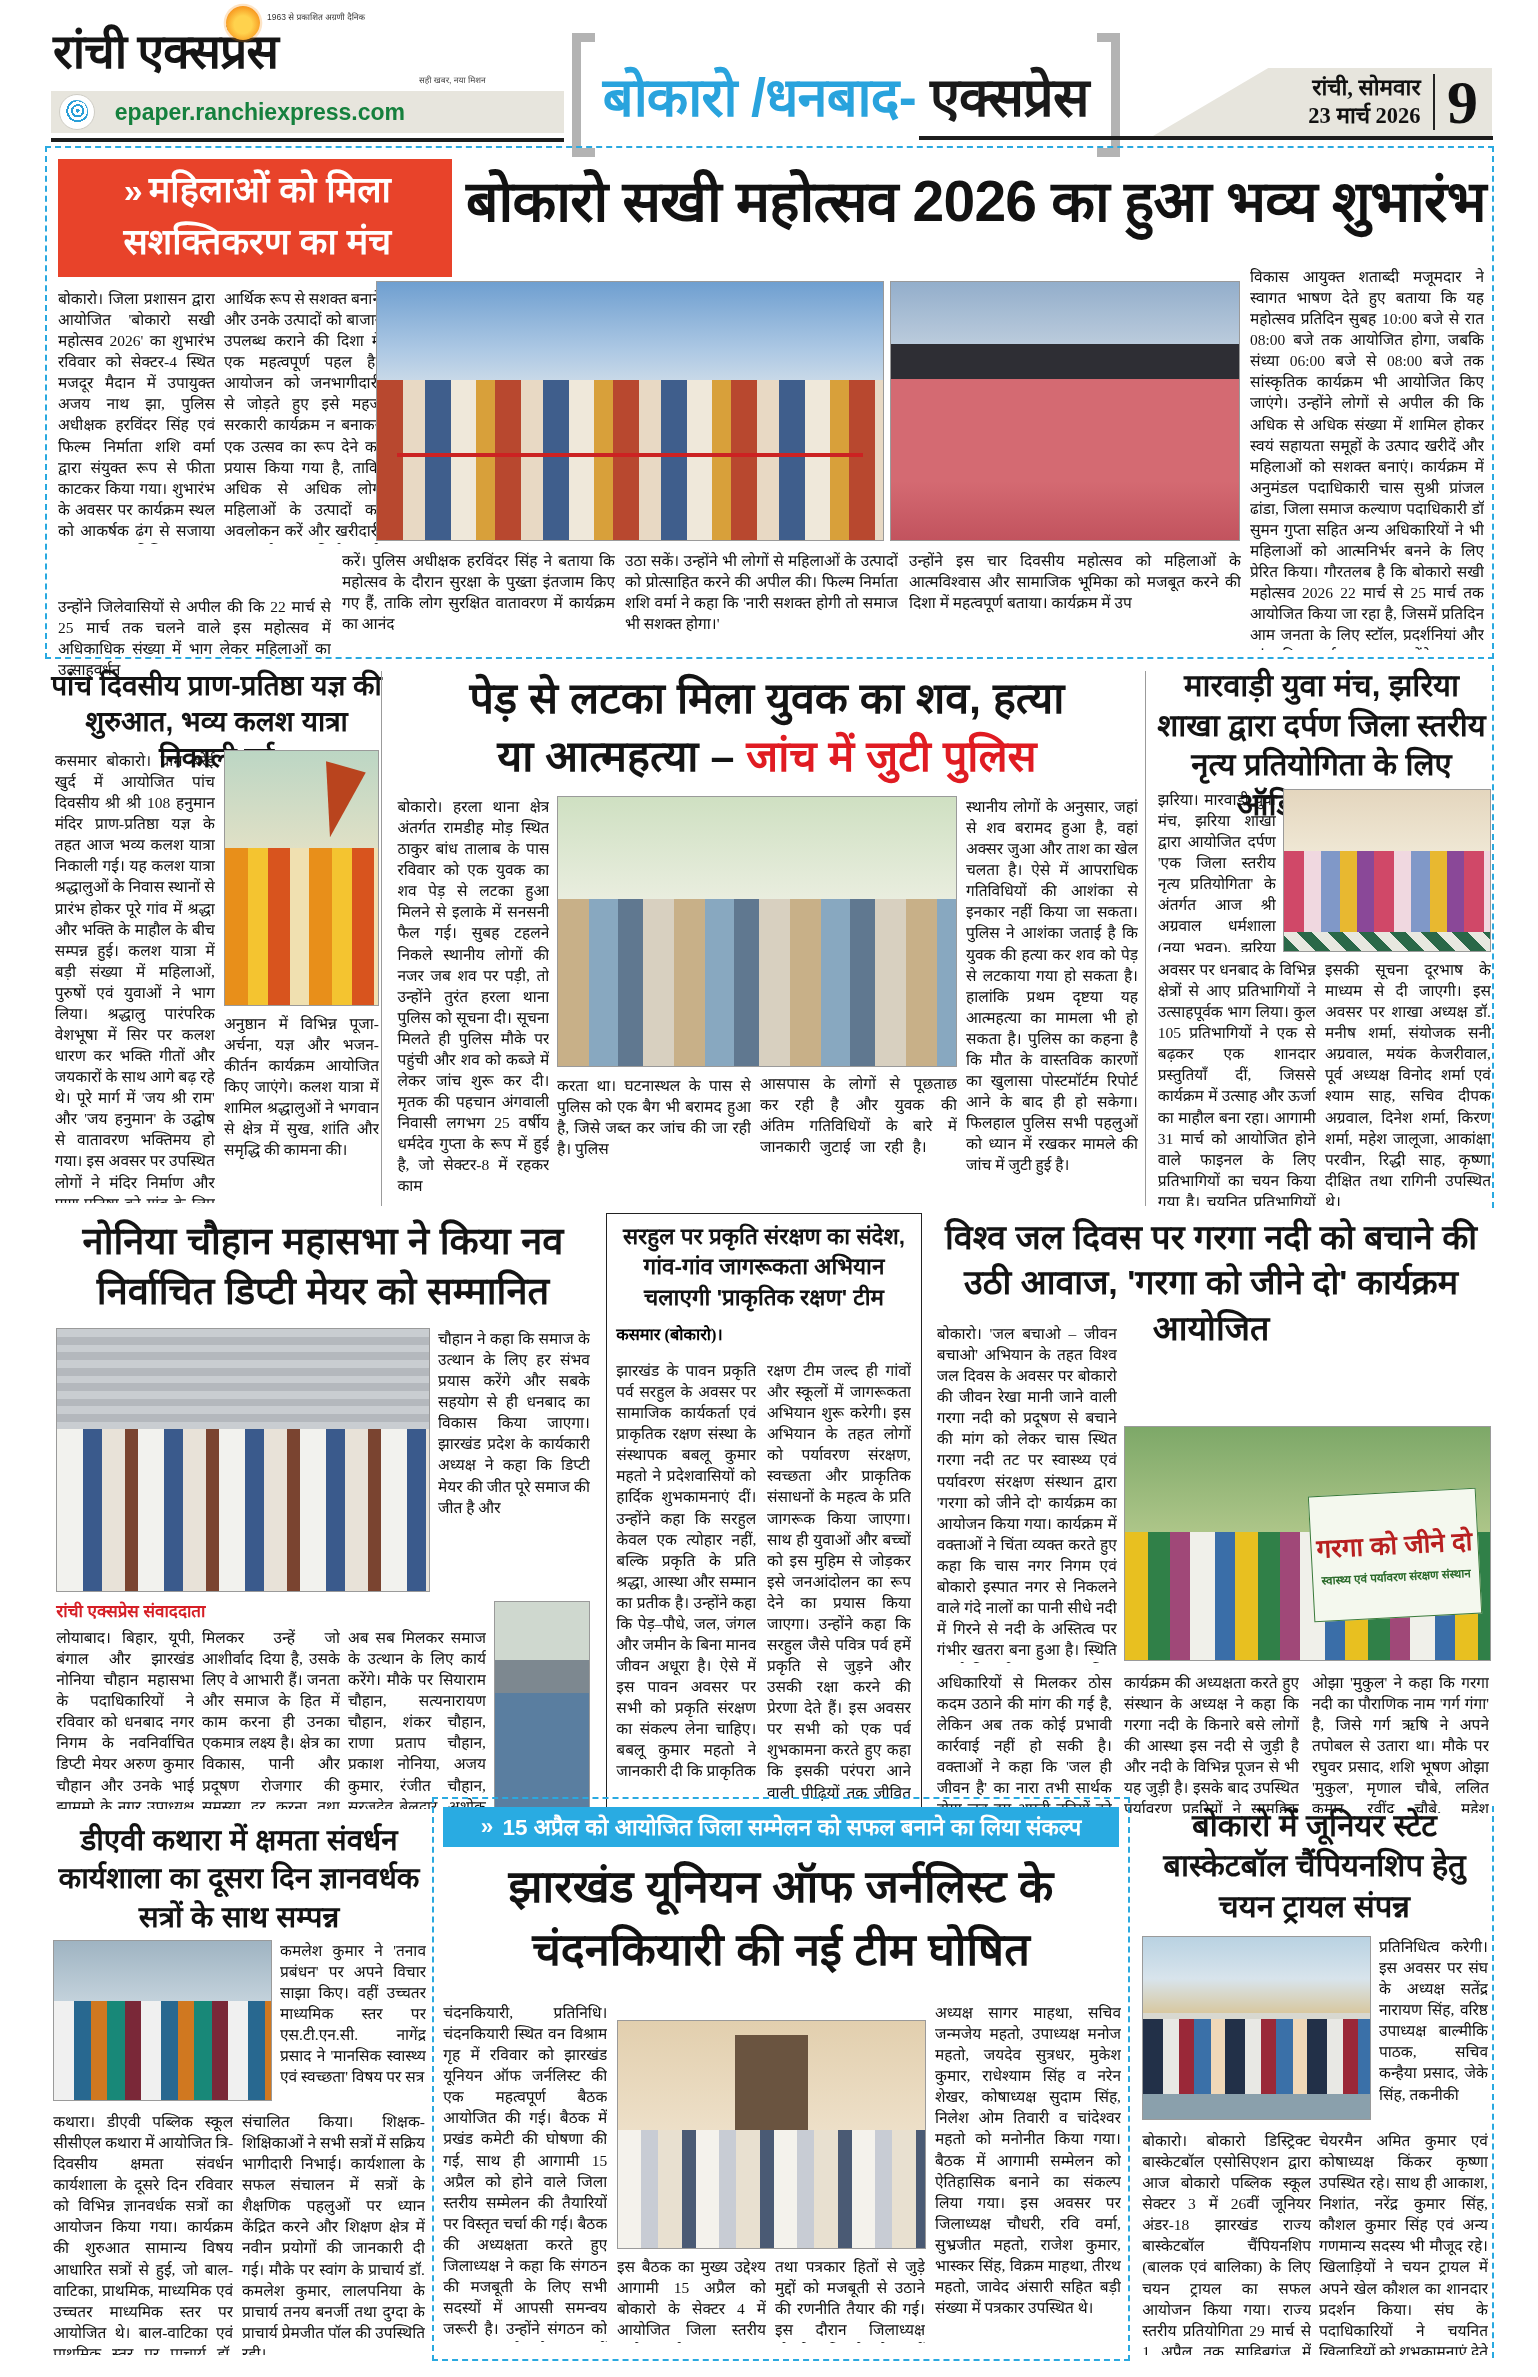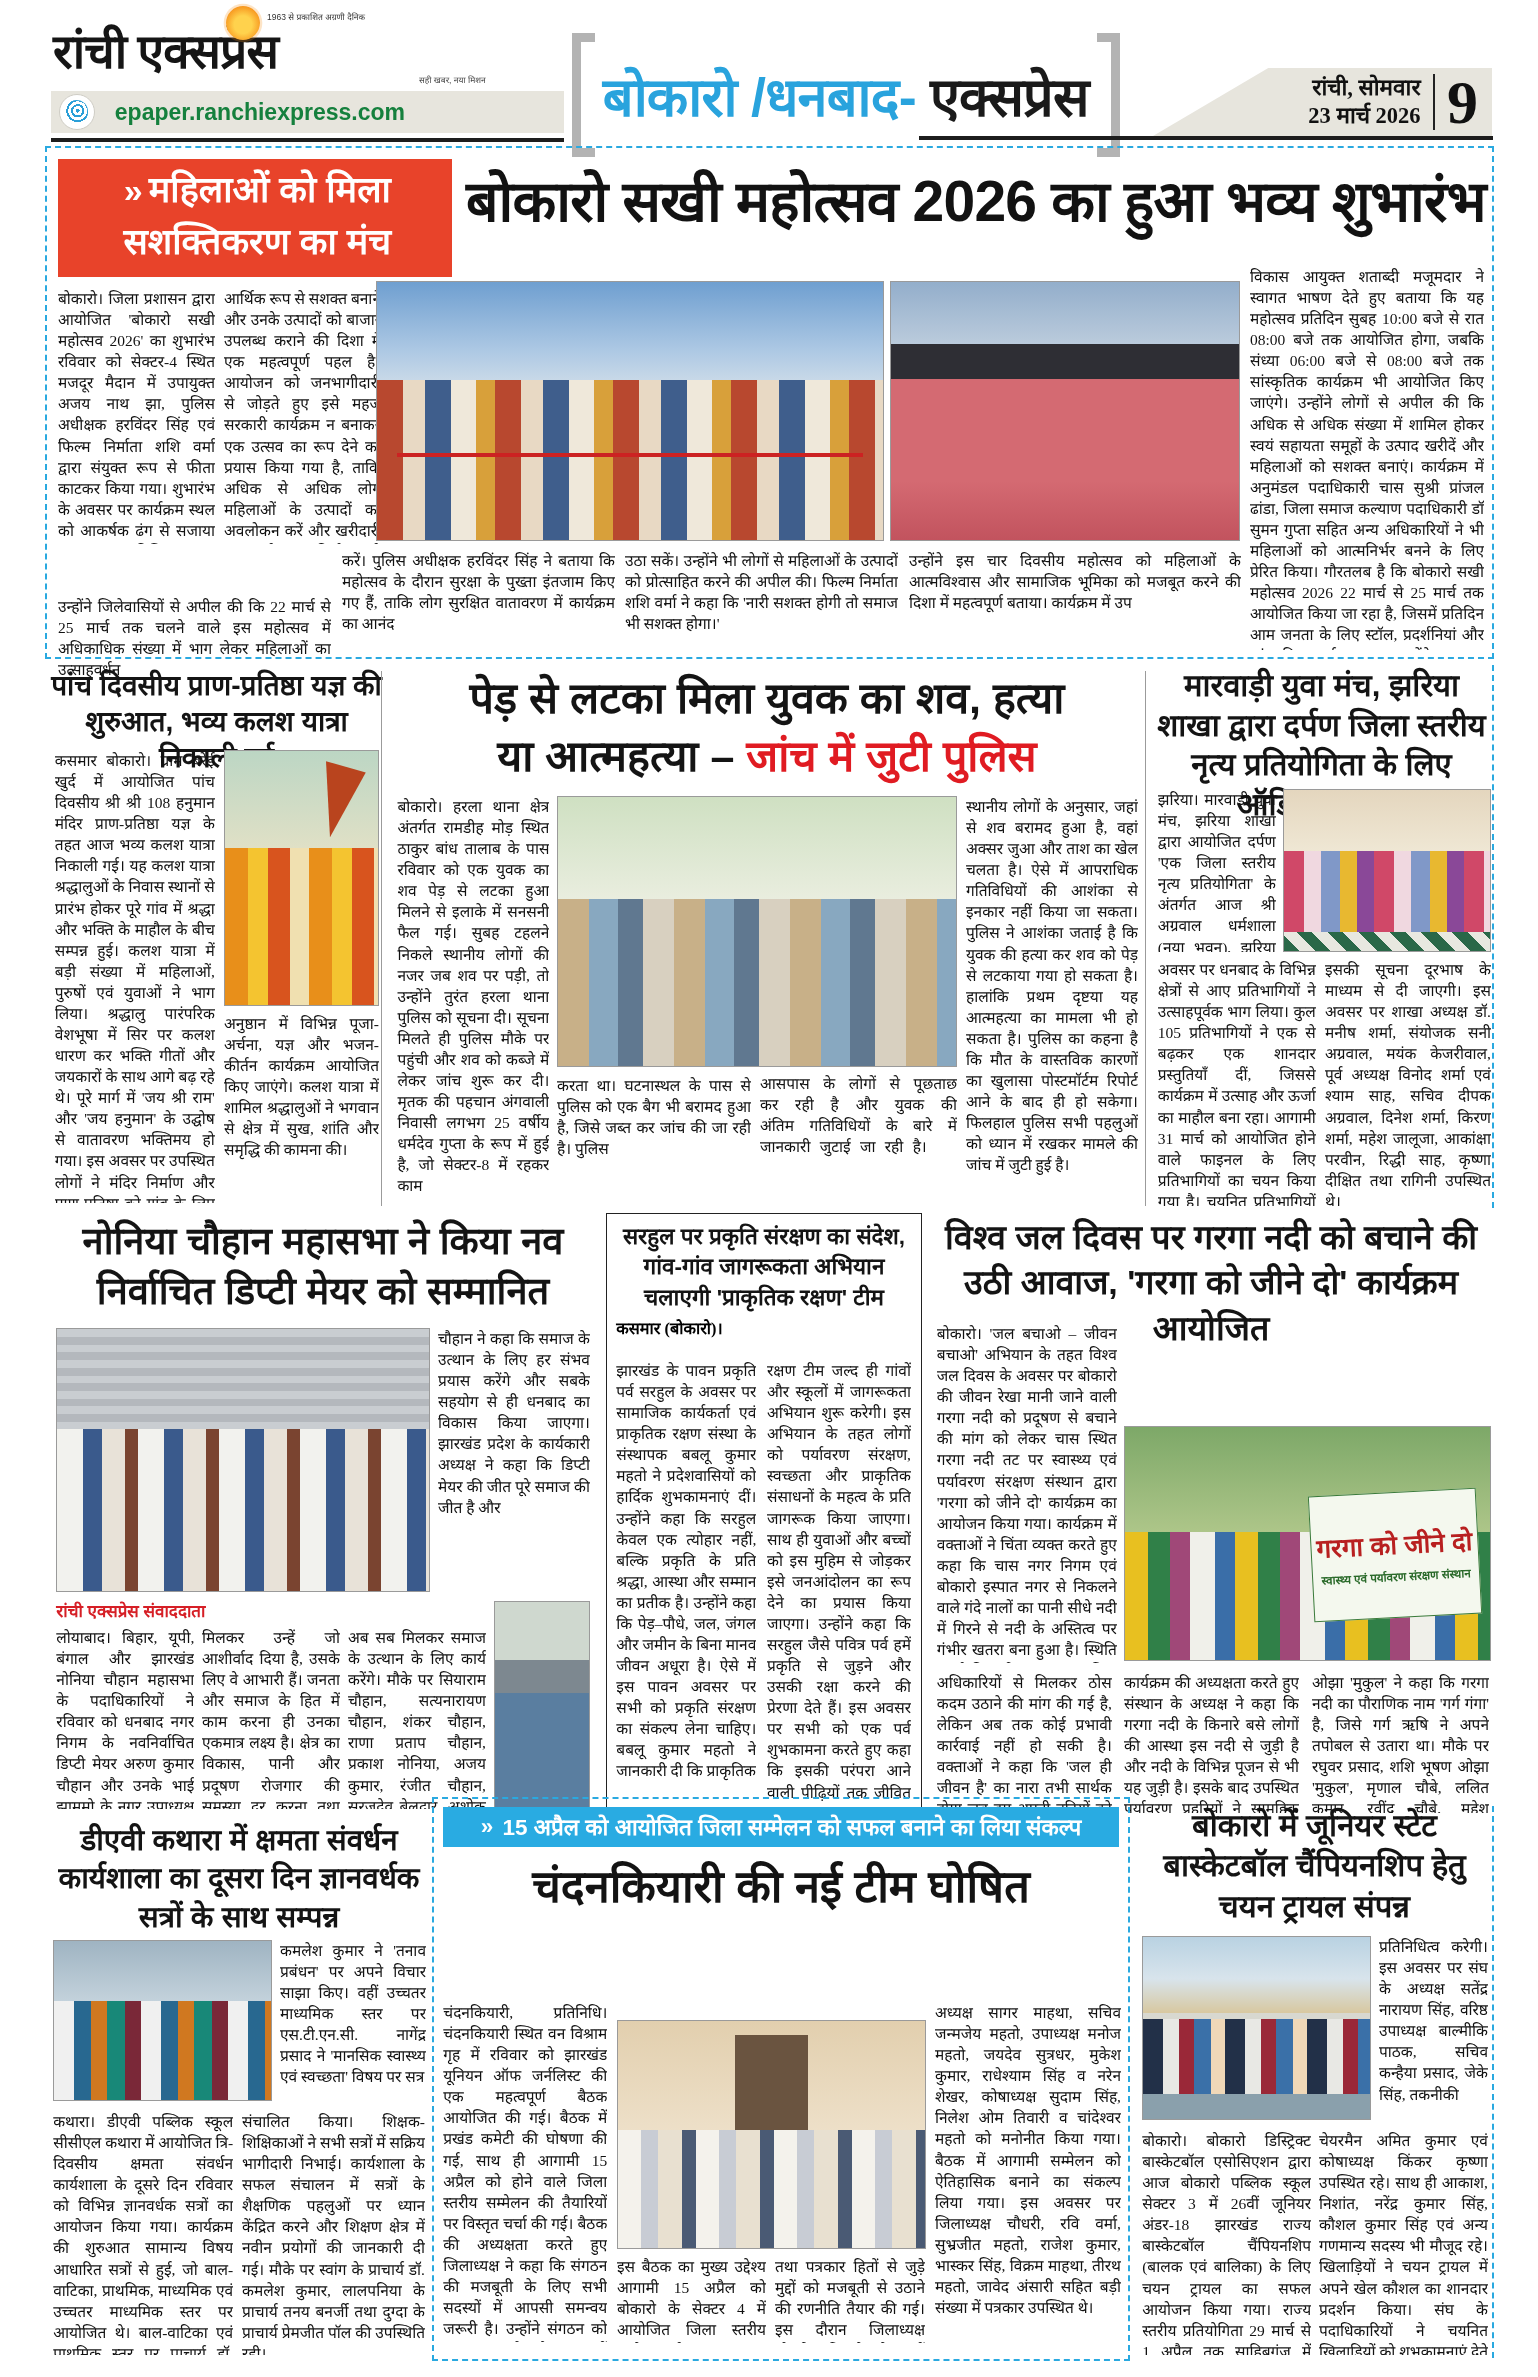--- a/index.html
+++ b/index.html
@@ -95,21 +95,21 @@
   .shav-headline .red { color:#e01b22; }
   .art-marwari { position:absolute; left:1150px; top:663px; width:343px; height:547px; }
   .art-marwari .headline { font-size:31px; line-height:1.28; padding-top:3.1px; }
 
   
   .art-nonia { position:absolute; left:47px; top:1213px; width:552px; height:601px; }
   .art-nonia .headline { font-size:38px; line-height:1.32; padding-top:3.1px; }
   .byline-red { font-size:17px; font-weight:700; color:#d61f26; }
   .box-sarhul { position:absolute; left:606px; top:1213px; width:316px; height:601px; border:1.6px solid #222; padding:7.8px 9.3px; }
   .box-sarhul .headline { font-size:22.5px; line-height:1.35; }
-  .dateline { font-weight:700; font-size:16.3px; margin-top:4px; font-family:"Liberation Serif","DejaVu Serif",serif; }
+  .dateline { font-weight:700; font-size:16.3px; margin-top:10px; font-family:"Liberation Serif","DejaVu Serif",serif; }
   .art-garga { position:absolute; left:929px; top:1213px; width:564px; height:601px; }
   .art-garga .headline { font-size:34px; line-height:1.35; padding-top:1.6px; }
 
   
   .art-dav { position:absolute; left:47px; top:1818px; width:384px; height:543px; }
   .art-dav .headline { font-size:29.5px; line-height:1.3; padding-top:3.1px; }
   .box-journalist { position:absolute; left:432px; top:1797px; width:698px; height:564px; border:2.3px dashed #2aa9e0; padding:7.8px 9.3px; }
   .journalist-banner { height:40px; background:#29abe2; color:#fff; display:flex; align-items:center; justify-content:center;
     font-size:22.5px; font-weight:800; gap:9.3px; }
   .journalist-headline { font-size:45px; line-height:1.4; font-weight:800; text-align:center; margin-top:7.8px; color:#131313; }
@@ -272,20 +272,21 @@
     <div class="abs bodytext" style="left:6.2px;   top:293px; width:180px; height:244px;">कथारा। डीएवी पब्लिक स्कूल सीसीएल कथारा में आयोजित त्रि-दिवसीय क्षमता संवर्धन कार्यशाला के दूसरे दिन रविवार को विभिन्न ज्ञानवर्धक सत्रों का आयोजन किया गया। कार्यक्रम की शुरुआत सामान्य विषय आधारित सत्रों से हुई, जो बाल-वाटिका, प्राथमिक, माध्यमिक एवं उच्चतर माध्यमिक स्तर पर आयोजित थे। बाल-वाटिका एवं प्राथमिक स्तर पर प्राचार्य डॉ. जी.एन. खान ने 'अभिभावकों को स्कूल के प्रति जागरूक करना' विषय पर सत्र लिया। माध्यमिक स्तर पर डीएवी पब्लिक स्कूल खलारी के प्राचार्य डॉ.</div>
     <div class="abs bodytext" style="left:195px; top:293px; width:183px; height:244px;">संचालित किया। शिक्षक-शिक्षिकाओं ने सभी सत्रों में सक्रिय भागीदारी निभाई। कार्यशाला के सफल संचालन में सत्रों के शैक्षणिक पहलुओं पर ध्यान केंद्रित करने और शिक्षण क्षेत्र में नवीन प्रयोगों की जानकारी दी गई। मौके पर स्वांग के प्राचार्य डॉ. कमलेश कुमार, लालपनिया के प्राचार्य तनय बनर्जी तथा दुग्दा के प्राचार्य प्रेमजीत पॉल की उपस्थिति रही।</div>
   </div>
 
   <div class="box-journalist">
     <div class="journalist-banner">
       <span>»</span>
       <span>15 अप्रैल को आयोजित जिला सम्मेलन को सफल बनाने का लिया संकल्प</span>
     </div>
     <h2 class="journalist-headline">
+      <div>झारखंड यूनियन ऑफ जर्नलिस्ट के</div>
       <div>चंदनकियारी की नई टीम घोषित</div>
     </h2>
     <div class="abs bodytext" style="left:9.3px;  top:203px; width:164px; height:340px;">चंदनकियारी, प्रतिनिधि। चंदनकियारी स्थित वन विश्राम गृह में रविवार को झारखंड यूनियन ऑफ जर्नलिस्ट की एक महत्वपूर्ण बैठक आयोजित की गई। बैठक में प्रखंड कमेटी की घोषणा की गई, साथ ही आगामी 15 अप्रैल को होने वाले जिला स्तरीय सम्मेलन की तैयारियों पर विस्तृत चर्चा की गई। बैठक की अध्यक्षता करते हुए जिलाध्यक्ष ने कहा कि संगठन की मजबूती के लिए सभी सदस्यों में आपसी समन्वय जरूरी है। उन्होंने संगठन को मजबूत बनाने और पत्रकारों की आवाज को प्रभावी ढंग से उठाने पर जोर दिया।</div>
     <div class="ph ph-journalist abs" style="left:183px; top:221px; width:309px; height:229px;">
       <div class="sky"></div>
       <div class="door"></div>
       <div class="crowd"></div>
     </div>
     <div class="abs bodytext" style="left:183px; top:457px; width:149px; height:87px;">इस बैठक का मुख्य उद्देश्य आगामी 15 अप्रैल को बोकारो के सेक्टर 4 में आयोजित जिला स्तरीय सम्मेलन को सफल बनाना था। इसको लेकर सदस्यों ने अधिक से अधिक भागीदारी सुनिश्चित करने पर जोर दिया।</div>
     <div class="abs bodytext" style="left:341px; top:457px; width:150px; height:87px;">तथा पत्रकार हितों से जुड़े मुद्दों को मजबूती से उठाने की रणनीति तैयार की गई। इस दौरान जिलाध्यक्ष चौधरी की देख-रेख में चंदनकियारी प्रखंड कमेटी का गठन किया गया।</div>

